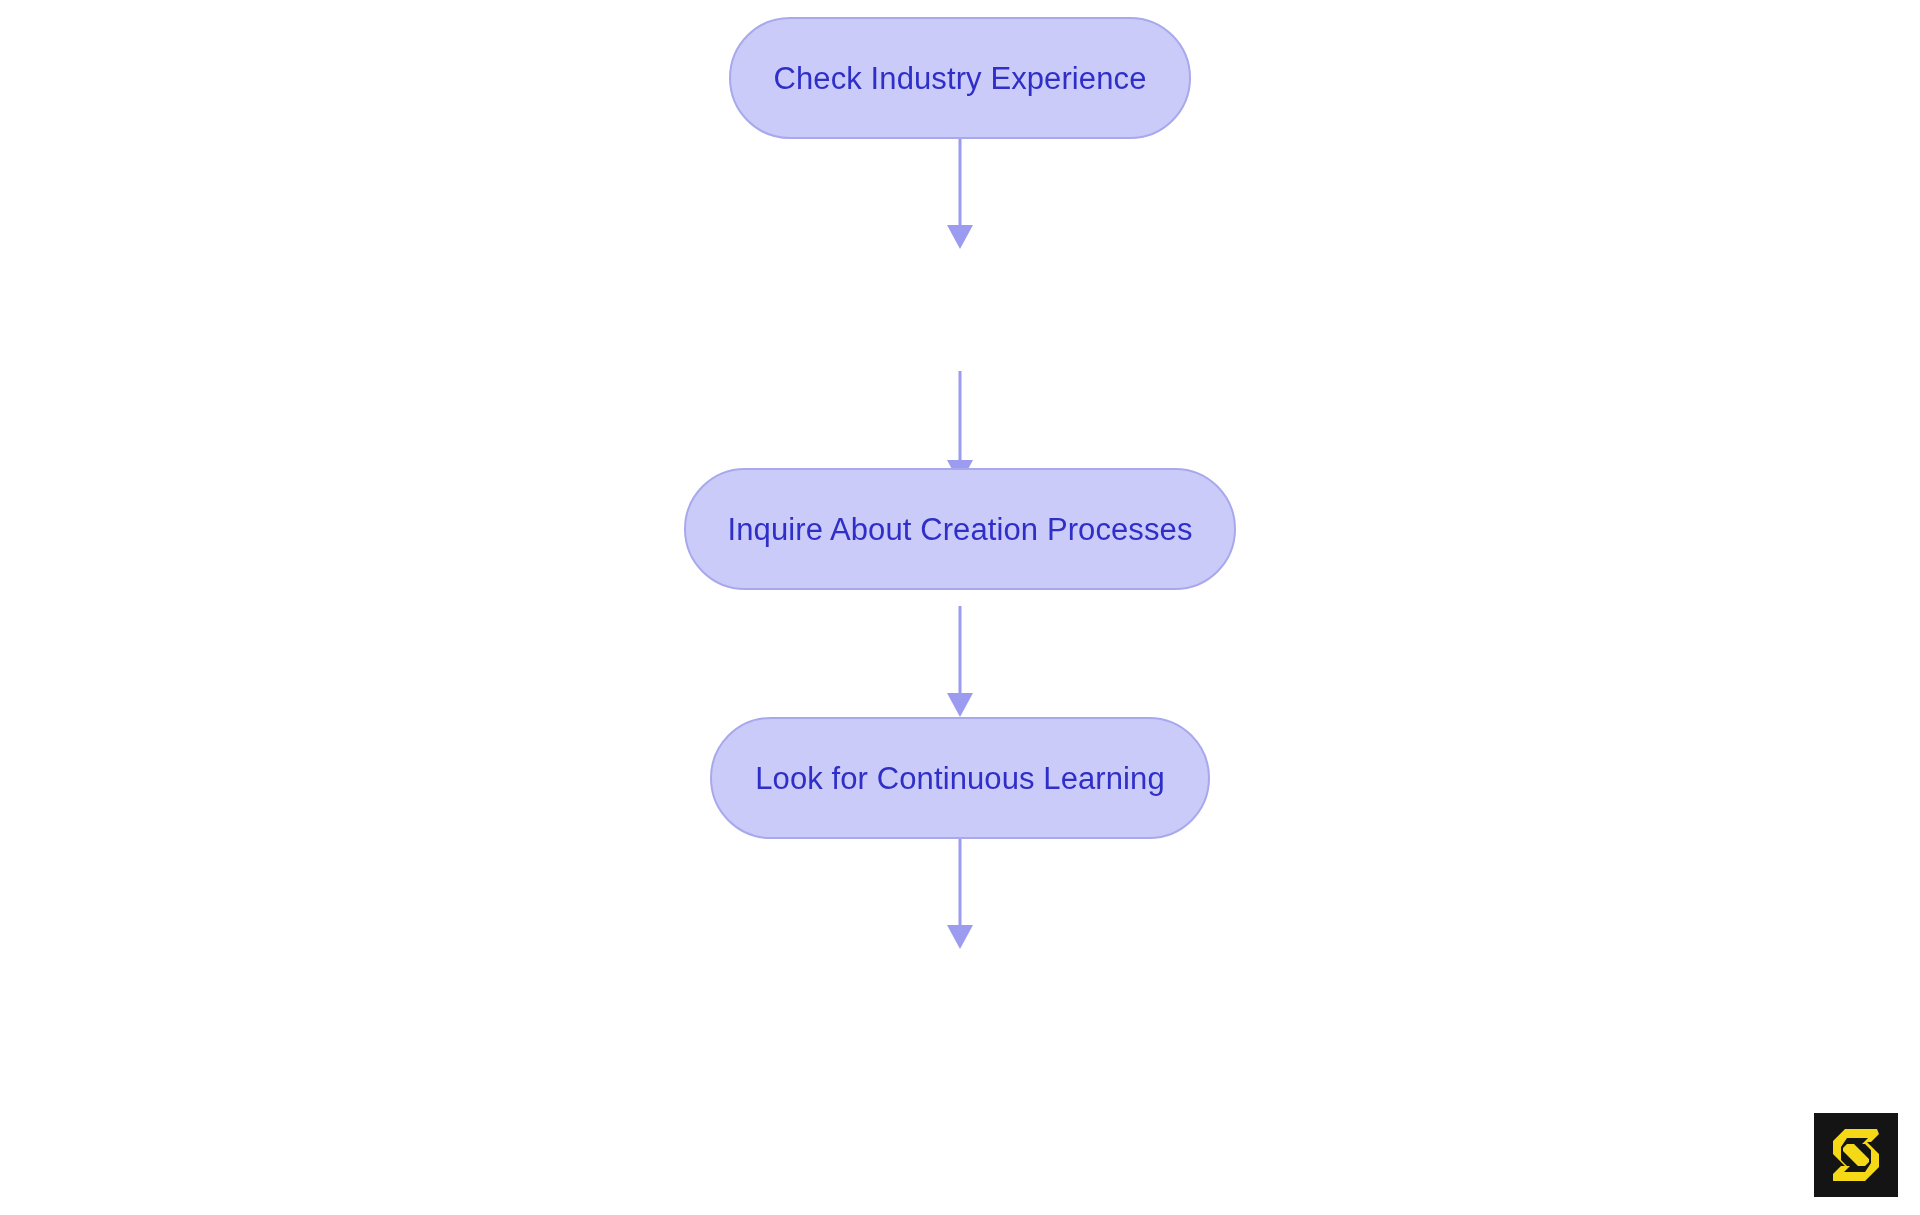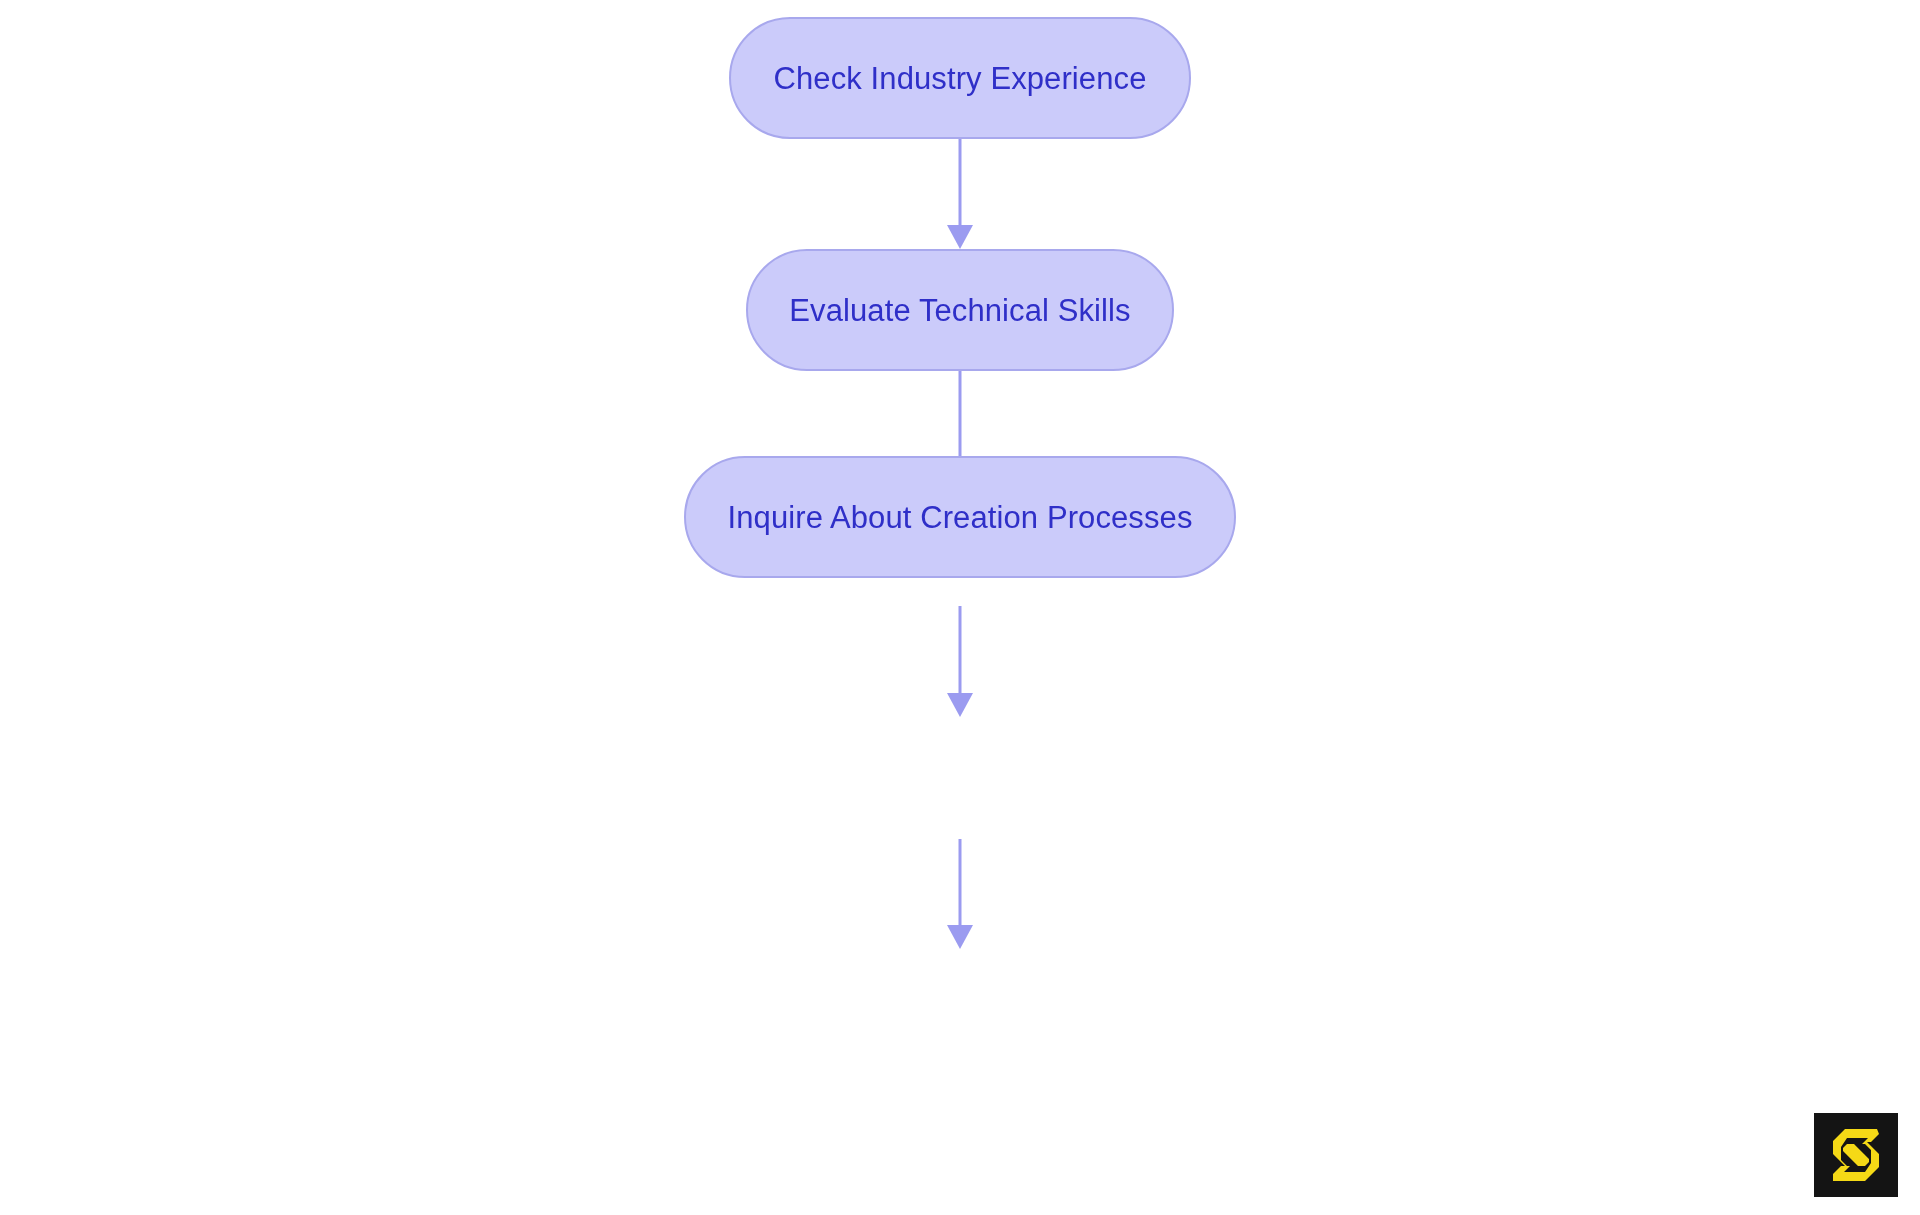--- a/index.html
+++ b/index.html
@@ -42,21 +42,21 @@
     font-size: 31px;
     font-weight: 400;
     letter-spacing: 0.1px;
     white-space: nowrap;
     line-height: 1;
     font-family: "Liberation Sans", "DejaVu Sans", sans-serif;
   }
 
   .node-0 { top: 17px;   width: 462px; }
   .node-1 { top: 249px;  width: 428px; }
-  .node-2 { top: 456px;  width: 552px; }
+  .node-2 { top: 468px;  width: 552px; }
   .node-3 { top: 717px;  width: 500px; }
   .node-4 { top: 949px;  width: 304px; }
 
   
   .connector {
     position: absolute;
     left: 960px;
     transform: translateX(-50%);
     width: 30px;
     z-index: 1;
@@ -112,38 +112,38 @@
 
   <div class="node node-0">
     <span class="node-label">Check Industry Experience</span>
   </div>
 
   <div class="connector connector-0">
     <div class="connector-line"></div>
     <div class="connector-head"></div>
   </div>
 
-  <div class="node node-1">
-    <span class="node-label">Evaluate Technical Skills</span>
-  </div>
 
   <div class="connector connector-1">
     <div class="connector-line"></div>
     <div class="connector-head"></div>
   </div>
 
   <div class="node node-2">
     <span class="node-label">Inquire About Creation Processes</span>
   </div>
 
   <div class="connector connector-2">
     <div class="connector-line"></div>
     <div class="connector-head"></div>
   </div>
 
+  <div class="node node-3">
+    <span class="node-label">Look for Continuous Learning</span>
+  </div>
 
   <div class="connector connector-3">
     <div class="connector-line"></div>
     <div class="connector-head"></div>
   </div>
 
 
   <div id="logo-badge">
     <span>
       <svg width="54" height="56" viewBox="0 0 54 56" xmlns="http://www.w3.org/2000/svg" aria-hidden="true">

